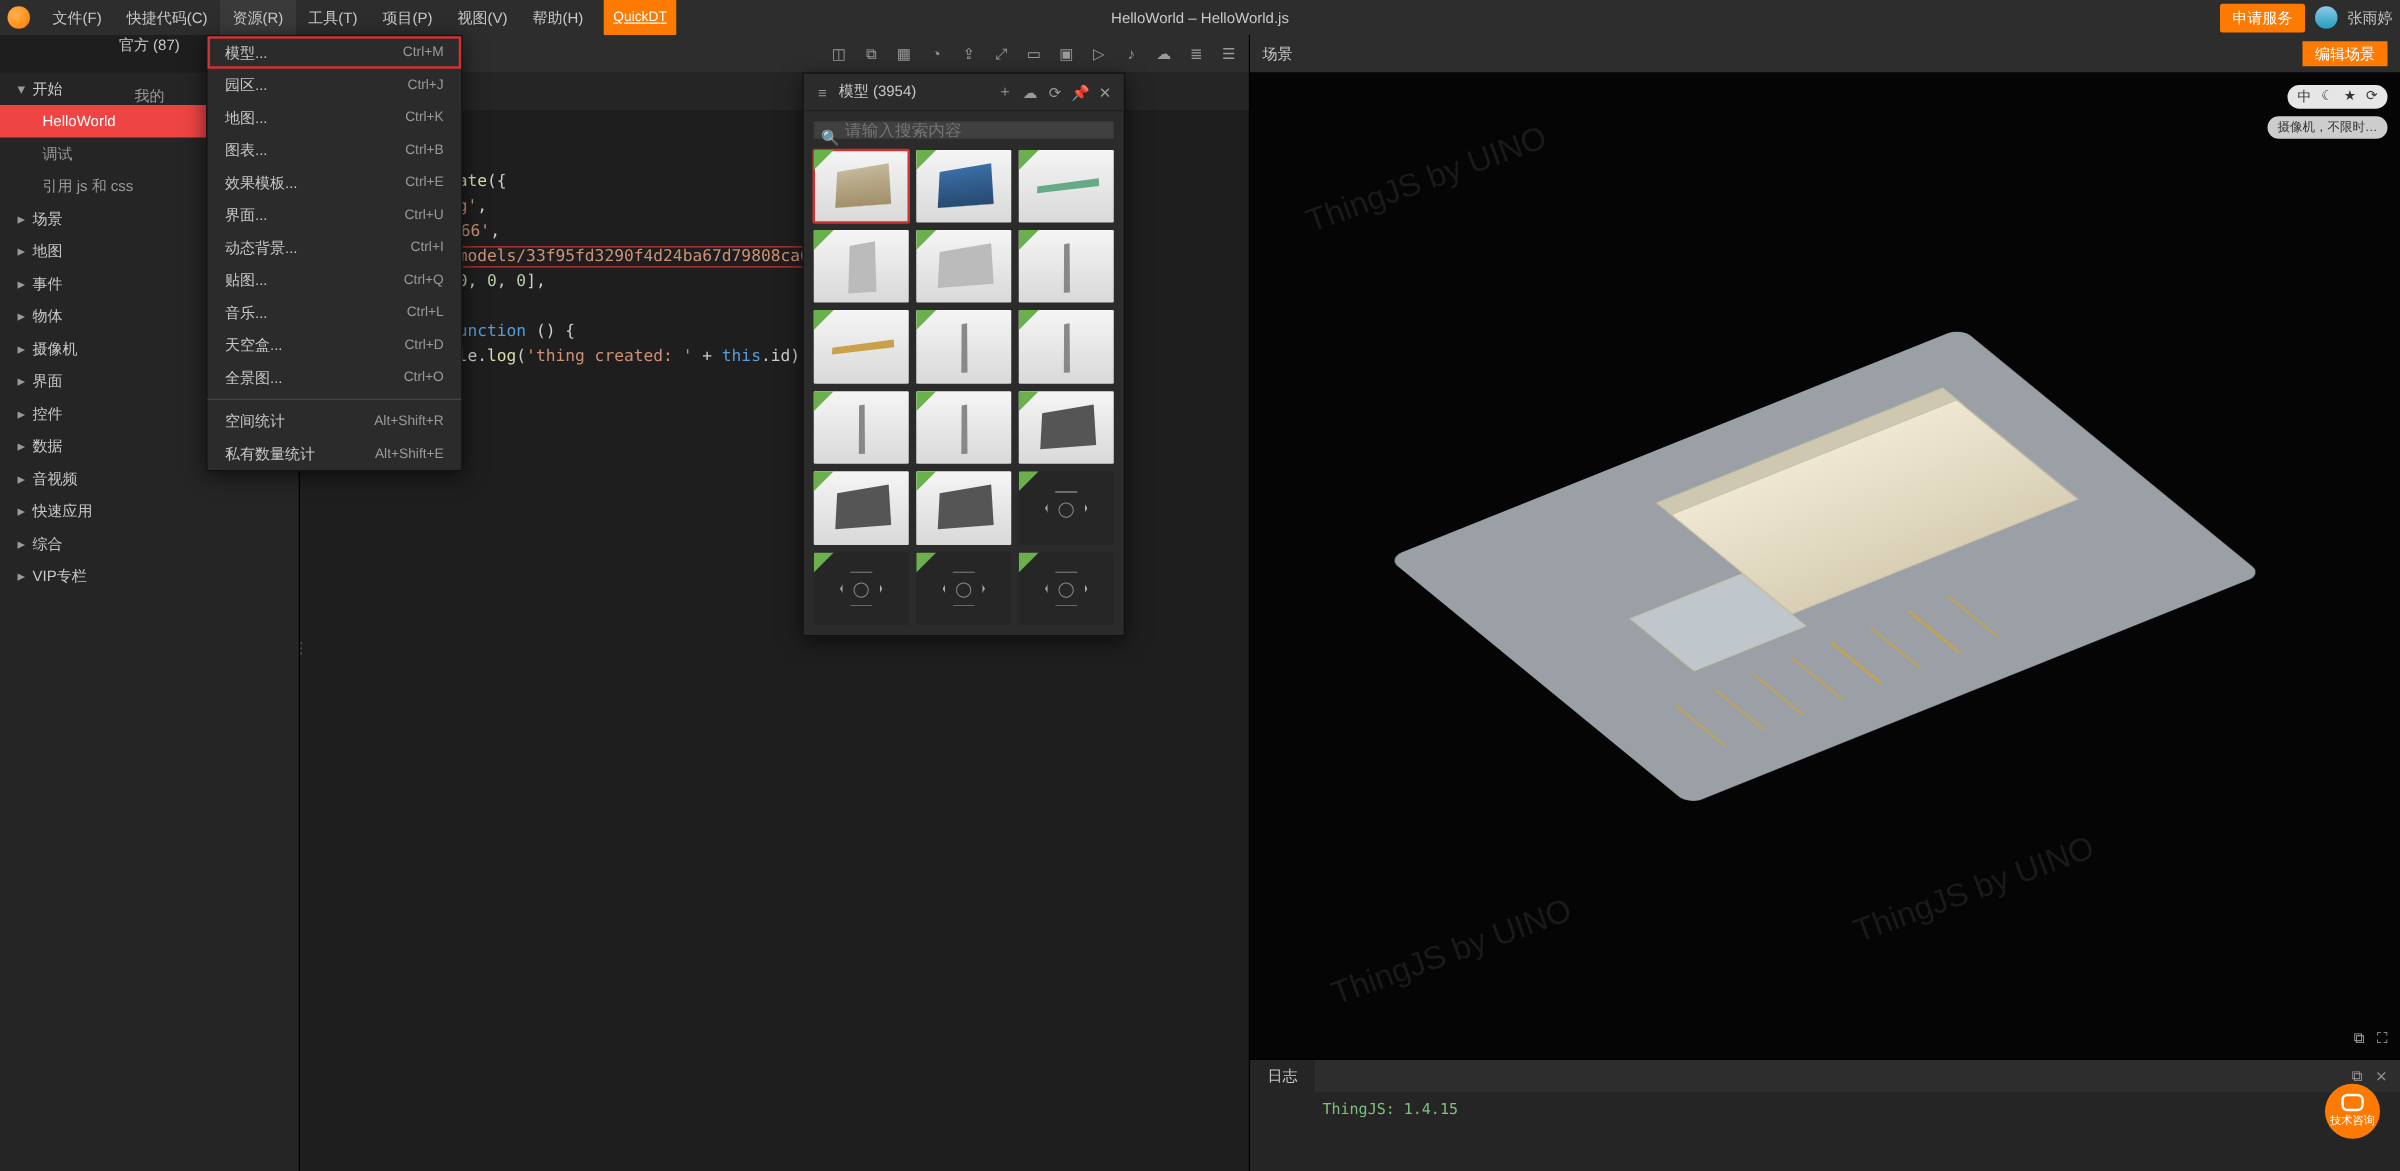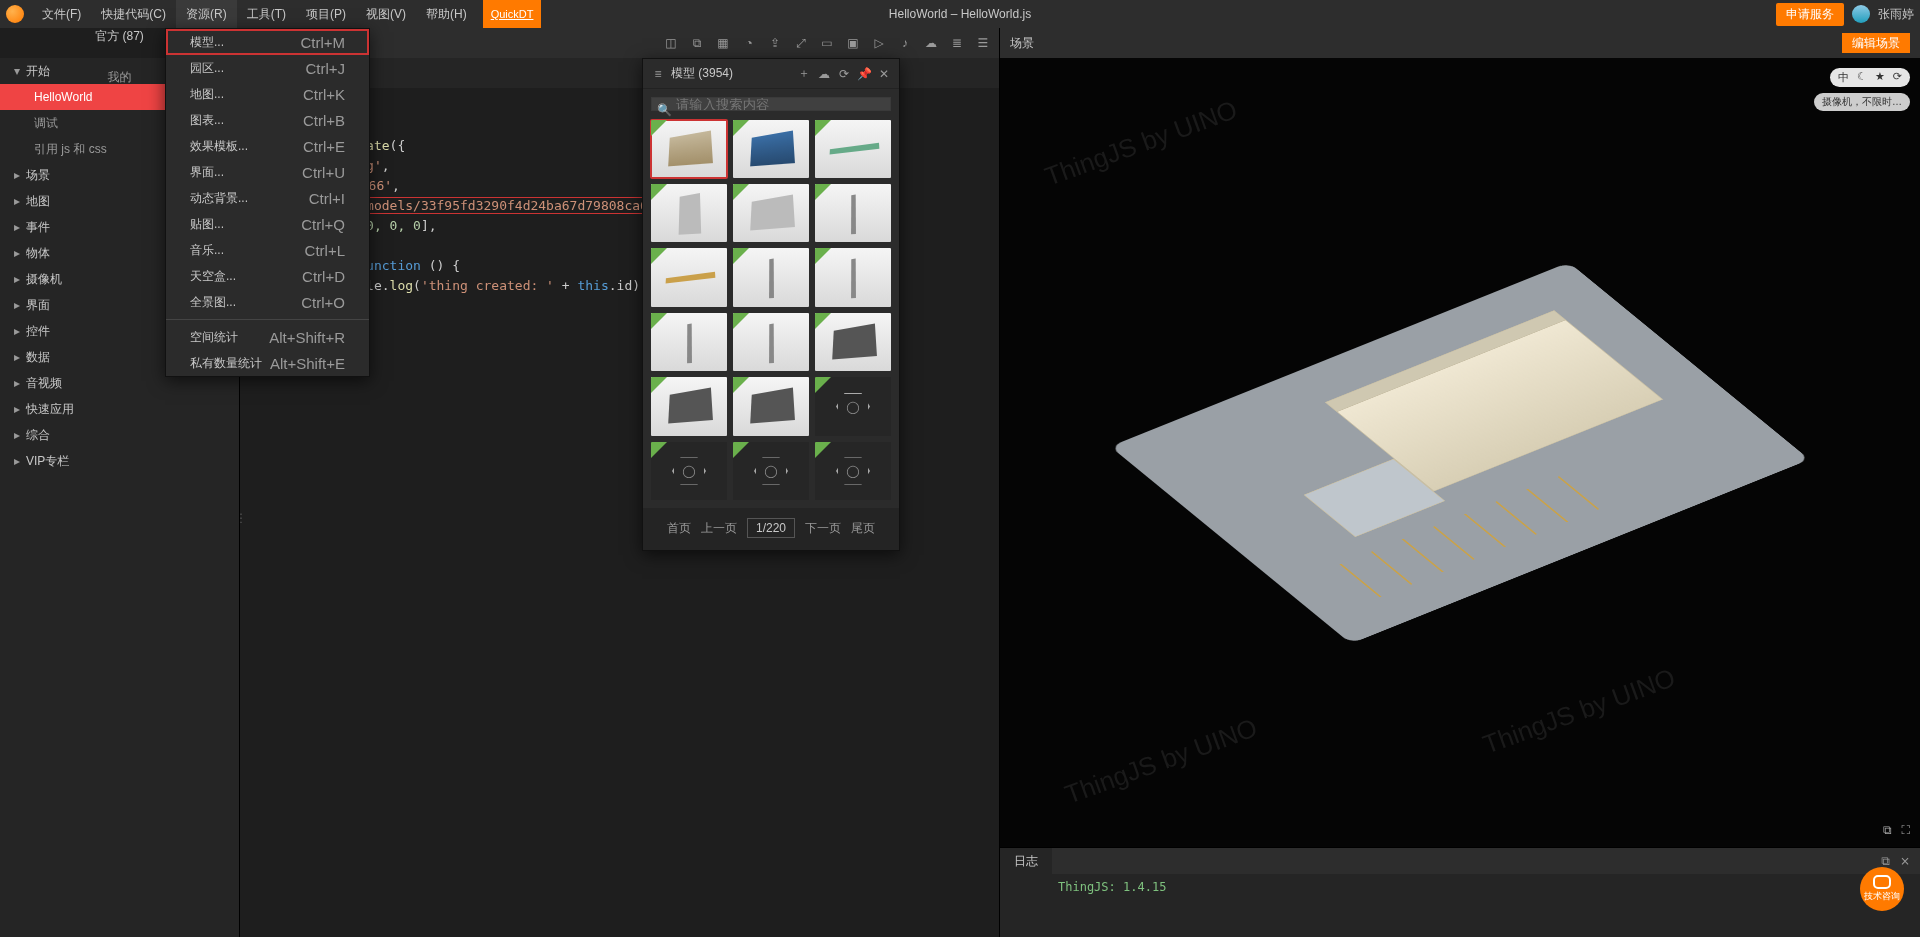--- a/index.html
+++ b/index.html
@@ -44,22 +44,22 @@
   .tabs .tab.active{color:var(--text);}
   .search-wrap{padding:10px 12px;}
   .search-box{width:100%;height:28px;background:#1a1a1a;border:1px solid #3a3a3a;color:var(--text-dim);padding:0 10px;outline:none;}
   .tree{flex:1;overflow:auto;padding-bottom:10px;}
   .tree-item{display:flex;align-items:center;height:26px;padding:0 14px;color:var(--text);cursor:default;}
   .tree-item .caret{width:12px;display:inline-block;color:var(--text-dim);}
   .tree-item.child{padding-left:34px;color:var(--text-dim);}
   .tree-item.child.sel{background:#ef4444;color:#fff;}
   
   .drop{position:absolute;top:28px;left:165px;width:205px;background:#2b2b2b;border:1px solid #111;box-shadow:0 4px 16px rgba(0,0,0,.6);z-index:50;}
-  .drop .di{display:flex;justify-content:space-between;align-items:center;height:26px;padding:0 24px;color:var(--text);}
-  .drop .di .sc{color:var(--text-dim);font-size:15px;}
+  .drop .di{display:flex;justify-content:space-between;align-items:center;height:26px;padding:0 14px;color:var(--text);}
+  .drop .di .sc{color:var(--text-dim);font-size:11px;}
   .drop hr{border:none;border-top:1px solid #444;margin:4px 0;}
   .drop .di.hl{outline:2px solid var(--red-box);outline-offset:-2px;}
   
   .editor-col{flex:0 0 760px;display:flex;flex-direction:column;background:#1e1e1e;border-right:1px solid #000;position:relative;}
   .ed-toolbar{height:30px;background:var(--bg2);display:flex;align-items:center;padding:0 8px;gap:10px;color:var(--text-dim);}
   .ed-toolbar .sp{flex:1;}
   .tb-ic{width:16px;height:16px;display:inline-flex;align-items:center;justify-content:center;color:var(--text-dim);}
   .ed-tabs{height:30px;background:var(--bg1);display:flex;align-items:center;padding-left:8px;color:var(--text-dim);}
   .code{flex:1;padding:8px 0 8px 40px;font-family:Consolas,monospace;font-size:13px;line-height:20px;white-space:pre;color:#ccc;position:relative;}
   .hl-url{outline:1px solid var(--red-box);color:var(--code-orange);}
@@ -434,27 +434,20 @@
         </div>
       <div class="thumb dark">
           <span class="corner"></span>
           <div class="hex">◯</div>
         </div>
       <div class="thumb dark">
           <span class="corner"></span>
           <div class="hex">◯</div>
         </div>
     </div>
-    <div class="pager">
-      <span>首页</span>
-      <span>上一页</span>
-      <span class="pg">1/220</span>
-      <span>下一页</span>
-      <span>尾页</span>
-    </div>
   </div>
 
   <div class="fab">
     <div class="bub"></div>
     <span>技术咨询</span>
   </div>
 
 </div>
 
 </body></html>

